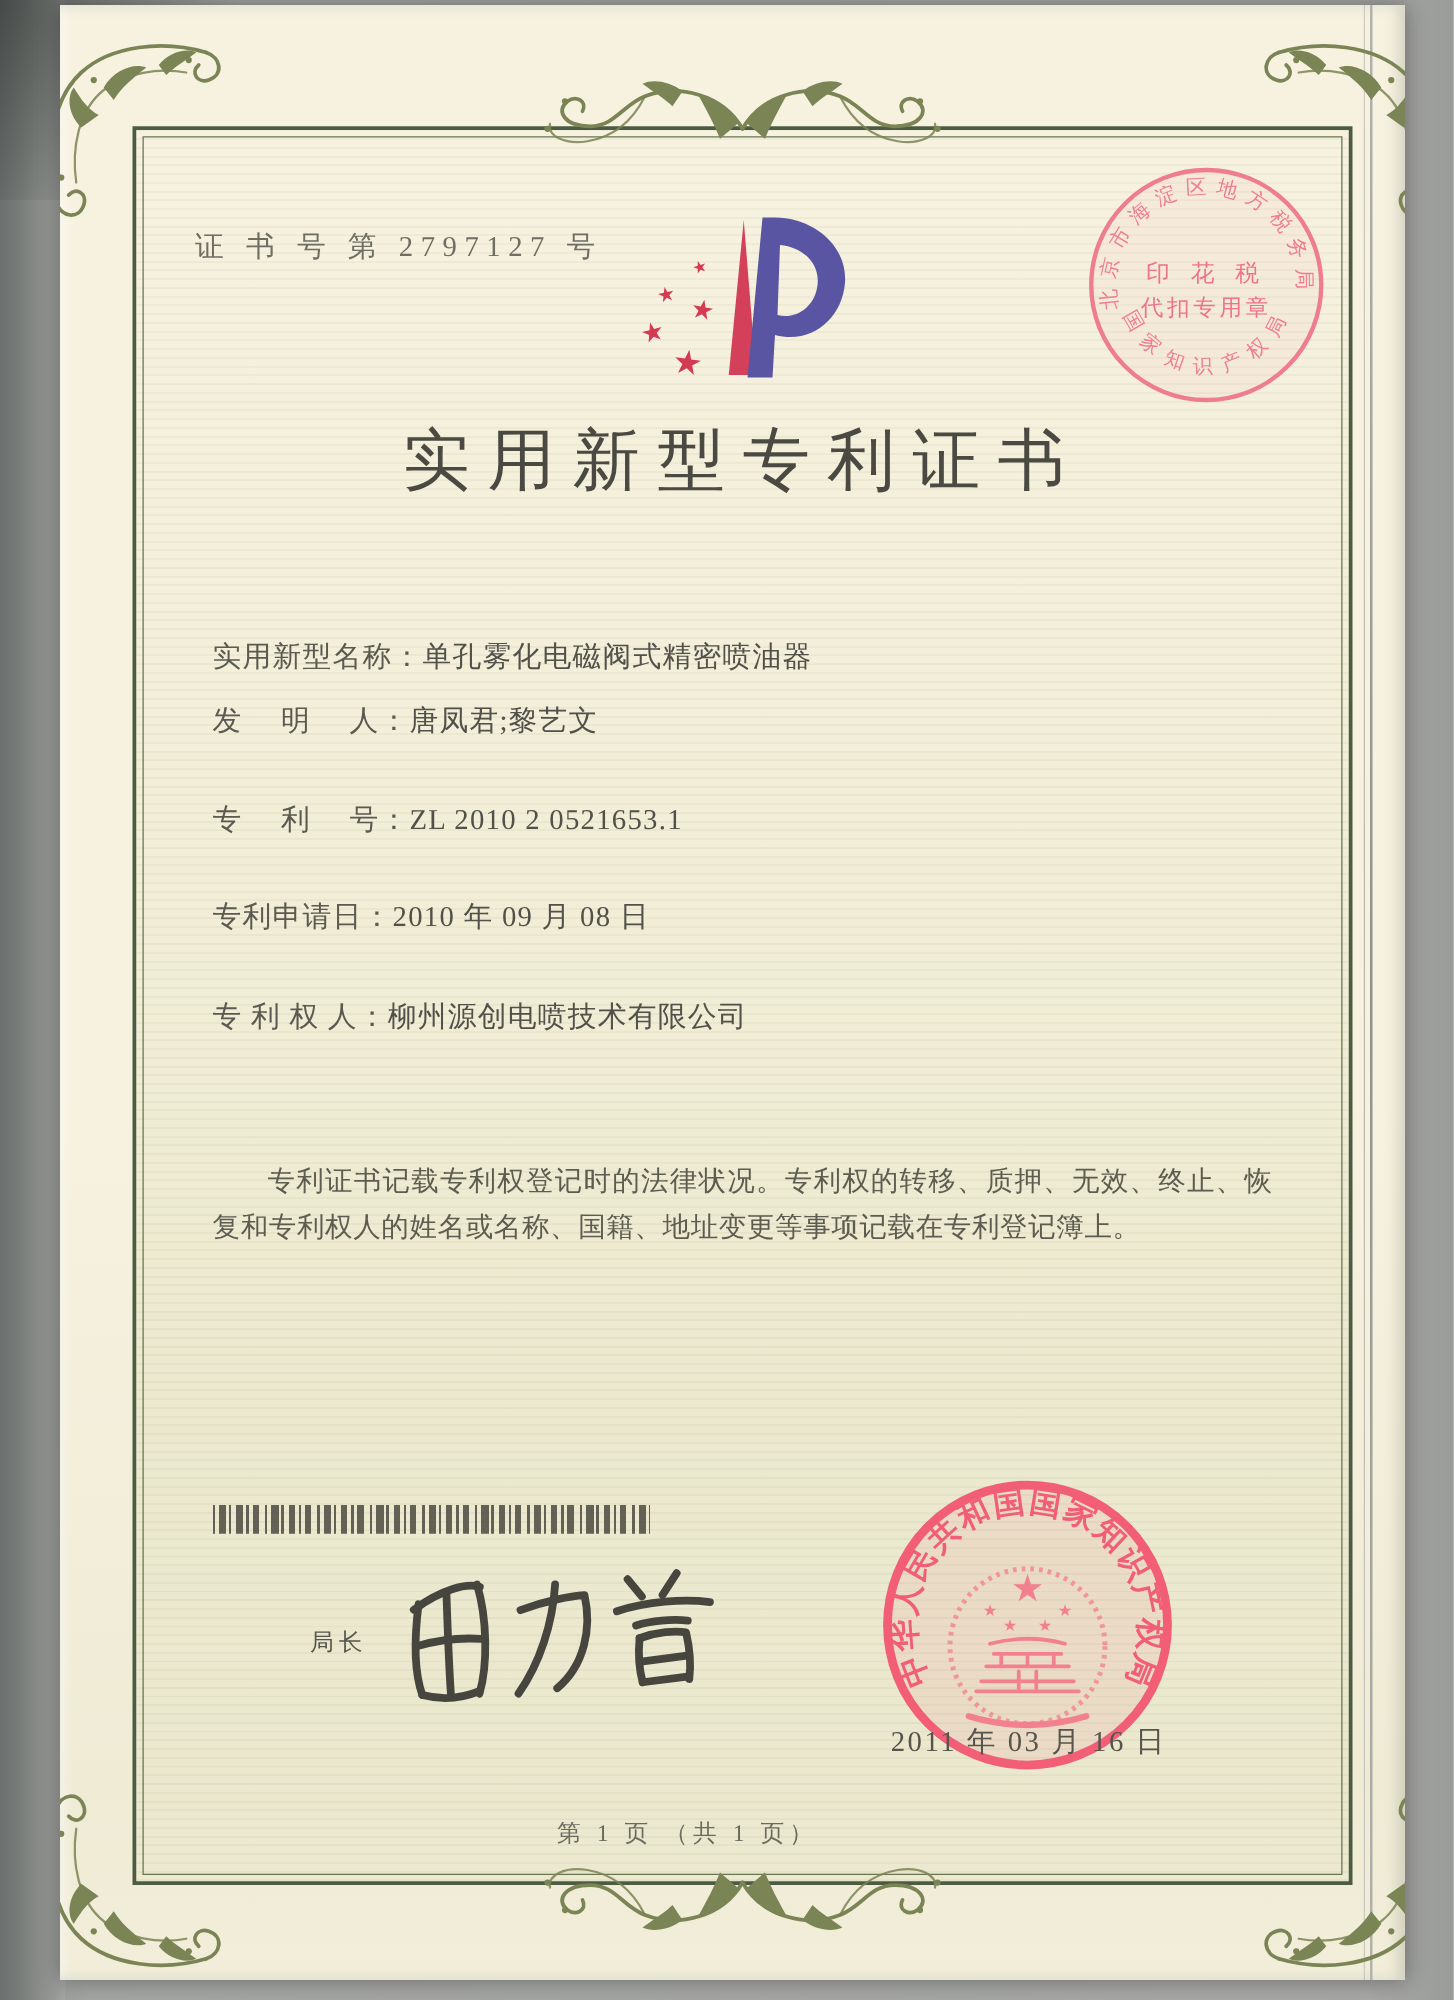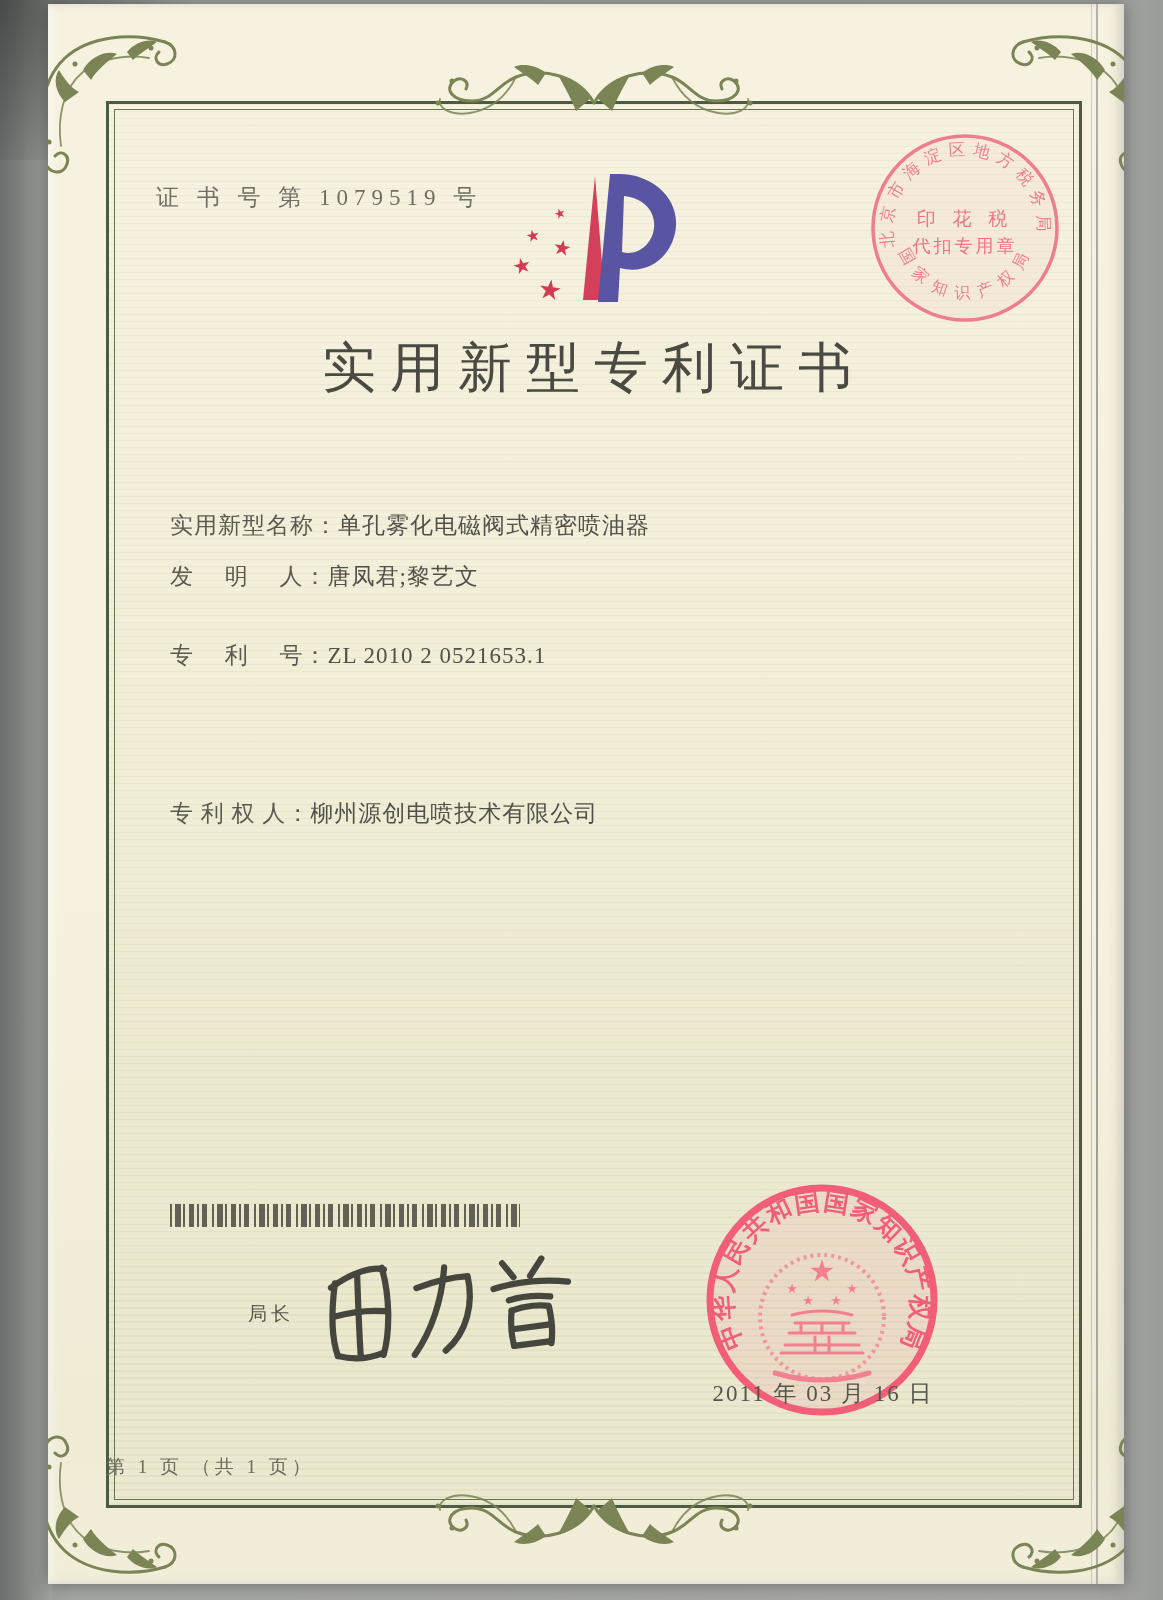--- a/index.html
+++ b/index.html
@@ -56,21 +56,21 @@
       #514e46 19px,#514e46 24px,transparent 24px,transparent 27px,
       #514e46 27px,#514e46 29px,transparent 29px,transparent 32px,
       #514e46 32px,#514e46 37px,transparent 37px,transparent 42px);
   }
   .director-label{position:absolute;left:200px;top:1297px;font-size:19px;letter-spacing:4px;color:#55554c;}
   .signature{position:absolute;left:268px;top:1240px;}
   .seal{position:absolute;left:649px;top:1171px;}
   .tax-stamp{position:absolute;left:817px;top:124px;}
   .sipo-logo{position:absolute;left:444px;top:166px;}
   .seal-date{position:absolute;left:640px;top:1374px;width:270px;text-align:center;font-size:23px;letter-spacing:2px;color:#55554d;z-index:6;}
-  .footer{position:absolute;left:58px;top:1450px;width:888px;text-align:left;font-size:19px;letter-spacing:4px;color:#6b6b60;}
+  .footer{position:absolute;left:58px;top:1450px;width:888px;text-align:center;font-size:19px;letter-spacing:4px;color:#6b6b60;}
   .sr-only{position:absolute;width:1px;height:1px;overflow:hidden;clip:rect(0 0 0 0);white-space:nowrap;}
 </style>
 </head>
 <body>
 
 <svg width="0" height="0" style="position:absolute" aria-hidden="true">
   <defs>
     <g id="cornerOrn" stroke="#7a8454" fill="none" stroke-width="3" stroke-linecap="round">
       <path d="M14,136 C6,100 8,56 34,32 C58,10 100,6 134,16"></path>
       <path d="M134,16 C146,20 148,34 136,38 C127,41 121,32 128,26"></path>
@@ -123,21 +123,21 @@
       <use href="#cornerOrn"></use>
     </svg>
 
   <svg class="ornament" style="left:336px;top:55px" width="420" height="84" viewBox="0 0 420 84">
       <use href="#centerOrn"></use>
     </svg>
   <svg class="ornament" style="left:336px;top:1462px;transform:scaleY(-1)" width="420" height="84" viewBox="0 0 420 84">
       <use href="#centerOrn"></use>
     </svg>
 
-  <div class="cert-number">证 书 号 第 1079519 号</div>
+  <div class="cert-number">证 书 号 第 2797127 号</div>
 
   <svg class="sipo-logo" width="190" height="160" viewBox="0 0 190 160">
     <text x="68" y="48" font-size="13" fill="#d43a52" text-anchor="middle" transform="rotate(-18 68 44)">★</text>
     <text x="41" y="71" font-size="16" fill="#d43a52" text-anchor="middle" transform="rotate(-12 41 66)">★</text>
     <text x="70" y="85" font-size="21" fill="#d43a52" text-anchor="middle" transform="rotate(10 70 79)">★</text>
     <text x="30" y="103" font-size="21" fill="#d43a52" text-anchor="middle" transform="rotate(-14 30 96)">★</text>
     <text x="58" y="129" font-size="27" fill="#d43a52" text-anchor="middle" transform="rotate(8 57 120)">★</text>
     <polygon points="103,6 91,130 113,130" fill="#d4405a"></polygon>
     <path d="M118,4 L106,132 L126,132 L128,98 C158,106 182,84 184,56 C186,26 158,4 128,4 Z M132,26 C152,28 164,42 162,58 C160,76 144,86 130,82 Z" fill="#5a55a3" fill-rule="evenodd"></path>
   </svg>
@@ -162,25 +162,29 @@
 
   <div class="field-row" style="top:506px">
     <span class="lbl">实用新型名称：</span><span class="val">单孔雾化电磁阀式精密喷油器</span>
   </div>
   <div class="field-row" style="top:557px">
     <span class="lbl">发　 明　 人：</span><span class="val">唐凤君;黎艺文</span>
   </div>
   <div class="field-row" style="top:636px">
     <span class="lbl">专　 利　 号：</span><span class="val">ZL 2010 2 0521653.1</span>
   </div>
+  <div class="field-row" style="top:714px">
+    <span class="lbl">专利申请日：</span><span class="val">2010 年 09 月 08 日</span>
+  </div>
   <div class="field-row" style="top:794px">
     <span class="lbl">专 利 权 人：</span><span class="val">柳州源创电喷技术有限公司</span>
   </div>
 
   <div class="paras">
+    <p>专利证书记载专利权登记时的法律状况。专利权的转移、质押、无效、终止、恢复和专利权人的姓名或名称、国籍、地址变更等事项记载在专利登记簿上。</p>
   </div>
 
   <div class="barcode"></div>
 
   <div class="director-label">局长</div>
   <svg class="signature" width="270" height="125" viewBox="0 0 260 120">
     <g stroke="#46463f" stroke-width="6" fill="none" stroke-linecap="round" stroke-linejoin="round" transform="rotate(-4 130 60)">
       <path d="M20,30 C15,55 13,82 18,100"></path>
       <path d="M16,34 C38,20 58,16 68,20"></path>
       <path d="M66,18 C72,45 70,80 62,102"></path>

